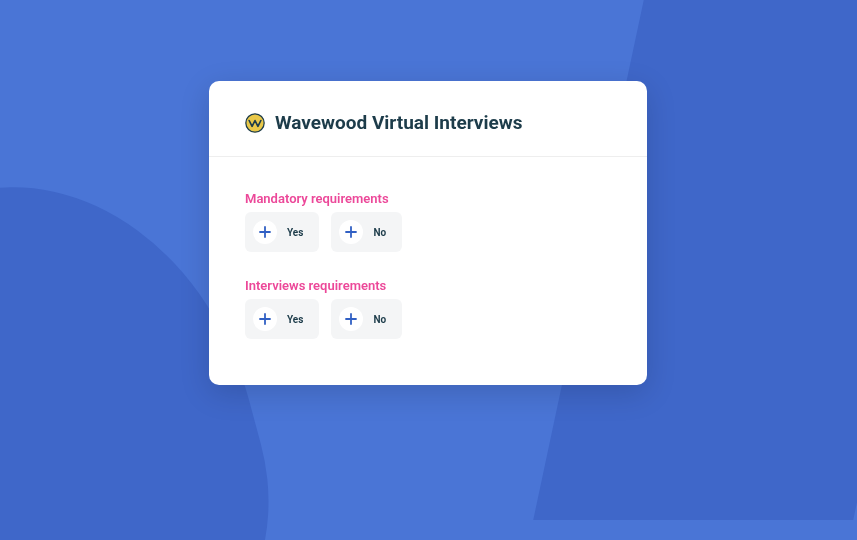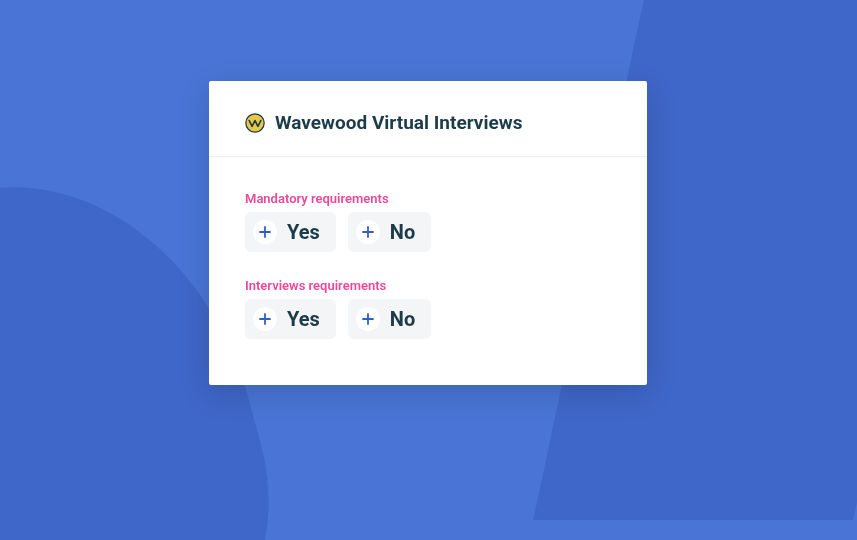--- a/index.html
+++ b/index.html
@@ -33,21 +33,21 @@
       height: 600px;
       background: #3f67c9;
       transform: skewX(-12deg);
     }
     .card {
       position: absolute;
       left: 209px;
       top: 81px;
       width: 438px;
       background: #ffffff;
-      border-radius: 2px;
+      border-radius: 10px;
       box-shadow: 0 8px 30px rgba(0,0,0,0.15);
     }
     .card-header {
       display: flex;
       align-items: center;
       padding: 30px 36px 22px 36px;
       border-bottom: 1px solid #eeeeee;
       gap: 10px;
     }
     .logo {
@@ -102,21 +102,21 @@
       display: flex;
       align-items: center;
       justify-content: center;
       flex-shrink: 0;
     }
     .plus-circle svg {
       width: 12px;
       height: 12px;
     }
     .option-label {
-      font-size: 20px;
+      font-size: 10px;
       font-weight: 700;
       color: #1d3c4a;
       text-align: center;
     }
   </style>
 </head>
 <body>
 
 <div class="bg-shape-1"></div>
 <div class="bg-shape-2"></div>

